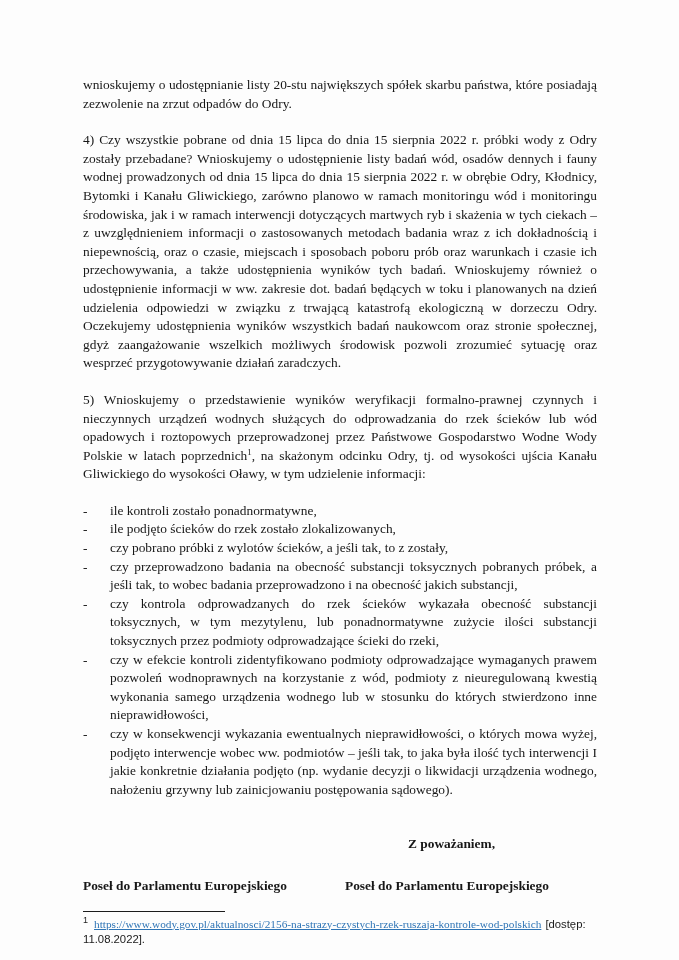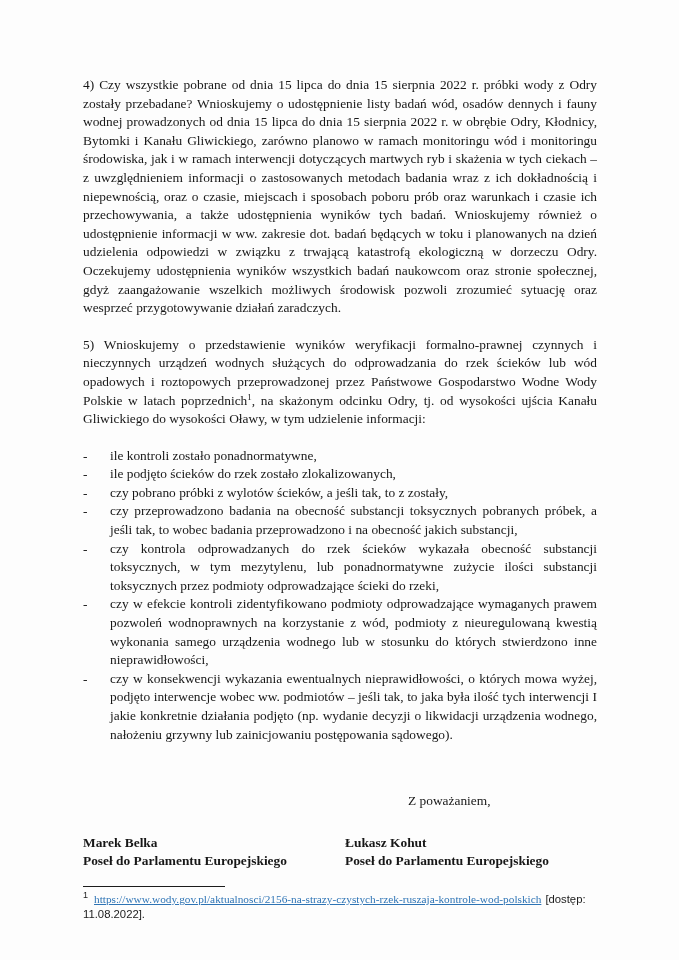--- a/index.html
+++ b/index.html
@@ -27,23 +27,24 @@
   .para sup, .footnote sup {
     font-size: 9px;
     line-height: 0;
     vertical-align: super;
   }
   .bullets { margin: 0; }
   .bullet-row { display: flex; }
   .bullet-dash { flex: 0 0 27px; }
   .bullet-text { flex: 1; text-align: justify; }
   .closing {
-    margin-top: 48px;
+    margin-top: 36px;
     padding-left: 325px;
     white-space: nowrap;
+    font-weight: bold;
   }
   .signatures {
     display: flex;
     margin-top: 23px;
     font-weight: bold;
   }
   .sig-col-left  { width: 262px; flex: 0 0 262px; }
   .sig-col-right { flex: 1; }
   .sig-name, .sig-title { white-space: nowrap; }
   .footnote-sep {
@@ -68,20 +69,21 @@
     font-family: Liberation Serif, serif;
   }
   .footnote-suffix { margin-left: 4px; }
 </style>
 </head>
 <body>
 
 <div class="page">
   <div class="content">
 
+    <p class="para">wnioskujemy o udostępnianie listy 20-stu największych spółek skarbu państwa, które posiadają zezwolenie na zrzut odpadów do Odry.</p>
 
     <p class="para">4) Czy wszystkie pobrane od dnia 15 lipca do dnia 15 sierpnia 2022 r. próbki wody z Odry zostały przebadane? Wnioskujemy o udostępnienie listy badań wód, osadów dennych i fauny wodnej prowadzonych od dnia 15 lipca do dnia 15 sierpnia 2022 r. w obrębie Odry, Kłodnicy, Bytomki i Kanału Gliwickiego, zarówno planowo w ramach monitoringu wód i monitoringu środowiska, jak i w ramach interwencji dotyczących martwych ryb i skażenia w tych ciekach – z uwzględnieniem informacji o zastosowanych metodach badania wraz z ich dokładnością i niepewnością, oraz o czasie, miejscach i sposobach poboru prób oraz warunkach i czasie ich przechowywania, a także udostępnienia wyników tych badań. Wnioskujemy również o udostępnienie informacji w ww. zakresie dot. badań będących w toku i planowanych na dzień udzielenia odpowiedzi w związku z trwającą katastrofą ekologiczną w dorzeczu Odry. Oczekujemy udostępnienia wyników wszystkich badań naukowcom oraz stronie społecznej, gdyż zaangażowanie wszelkich możliwych środowisk pozwoli zrozumieć sytuację oraz wesprzeć przygotowywanie działań zaradczych.</p>
 
     <p class="para"><span>5) Wnioskujemy o przedstawienie wyników weryfikacji formalno-prawnej czynnych i nieczynnych urządzeń wodnych służących do odprowadzania do rzek ścieków lub wód opadowych i roztopowych przeprowadzonej przez Państwowe Gospodarstwo Wodne Wody Polskie w latach poprzednich</span><sup>1</sup><span>, na skażonym odcinku Odry, tj. od wysokości ujścia Kanału Gliwickiego do wysokości Oławy, w tym udzielenie informacji:</span></p>
 
     <div class="bullets">
       <div class="bullet-row">
         <span class="bullet-dash">-</span>
         <span class="bullet-text">ile kontroli zostało ponadnormatywne,</span>
       </div>
@@ -108,25 +110,23 @@
       <div class="bullet-row">
         <span class="bullet-dash">-</span>
         <span class="bullet-text">czy w konsekwencji wykazania ewentualnych nieprawidłowości, o których mowa wyżej, podjęto interwencje wobec ww. podmiotów – jeśli tak, to jaka była ilość tych interwencji I jakie konkretnie działania podjęto (np. wydanie decyzji o likwidacji urządzenia wodnego, nałożeniu grzywny lub zainicjowaniu postępowania sądowego).</span>
       </div>
     </div>
 
     <div class="closing">Z poważaniem,</div>
 
     <div class="signatures">
       <div class="sig-col-left">
-        <div class="sig-name">Marek Belka</div>
         <div class="sig-title">Poseł do Parlamentu Europejskiego</div>
       </div>
       <div class="sig-col-right">
-        <div class="sig-name">Łukasz Kohut</div>
         <div class="sig-title">Poseł do Parlamentu Europejskiego</div>
       </div>
     </div>
 
     <div class="footnote-sep"></div>
 
     <div class="footnote"><sup class="footnote-marker">1</sup><a class="footnote-link" href="#">https://www.wody.gov.pl/aktualnosci/2156-na-strazy-czystych-rzek-ruszaja-kontrole-wod-polskich</a><span class="footnote-suffix">[dostęp: 11.08.2022].</span></div>
 
   </div>
 </div>

